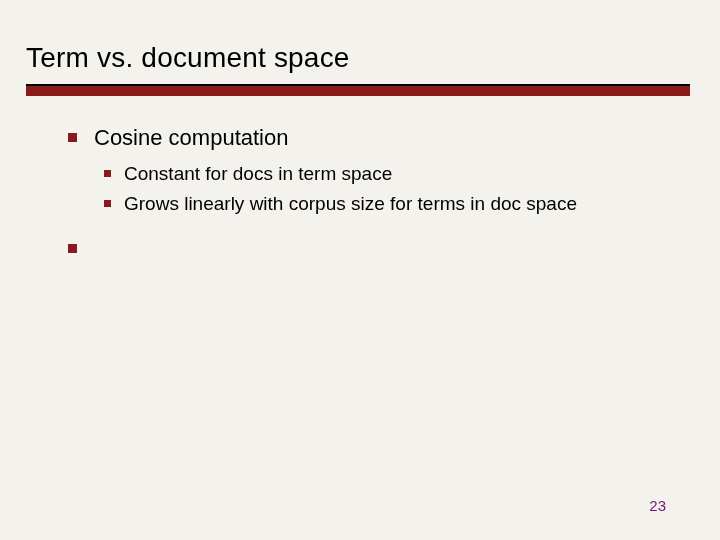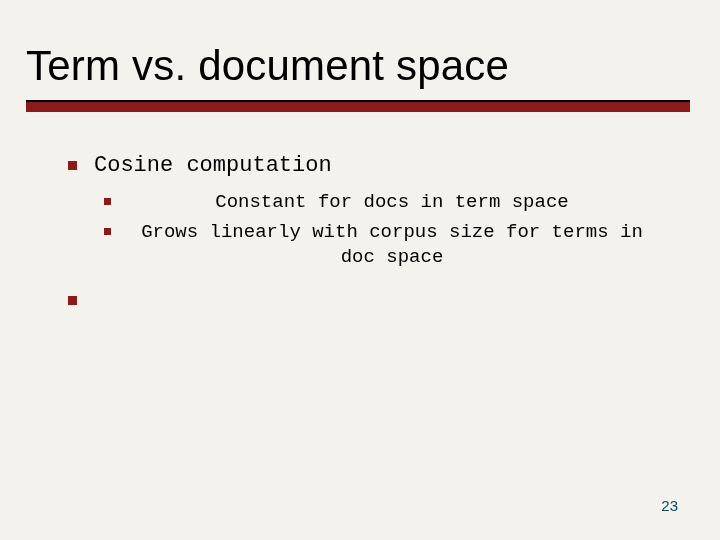--- a/index.html
+++ b/index.html
@@ -16,36 +16,35 @@
   .slide {
     width: 720px;
     height: 540px;
     position: relative;
     box-sizing: border-box;
   }
   .title-block {
     padding: 42px 0 0 26px;
   }
   .title {
-    font-size: 42px;
+    font-size: 28px;
     font-weight: 400;
     letter-spacing: 0.2px;
     margin: 0 0 10px 0;
   }
   .rule {
     height: 10px;
     background: #8b1a1a;
     border-top: 2px solid #000;
     margin: 0 30px 0 26px;
   }
   .content {
-    padding: 40px 60px 0 60px;
+    padding: 28px 60px 0 60px;
     font-size: 22px;
     line-height: 1.28;
-    font-family: Liberation Mono, monospace;
   }
   ul.level1 {
     list-style: none;
     padding: 0;
     margin: 0;
   }
   ul.level1 > li {
     position: relative;
     padding-left: 34px;
     margin-bottom: 18px;
@@ -62,37 +61,36 @@
   ul.level2 {
     list-style: none;
     padding: 0;
     margin: 10px 0 0 0;
     font-size: 19px;
   }
   ul.level2 > li {
     position: relative;
     padding-left: 30px;
     margin-bottom: 6px;
-    text-align: center;
   }
   ul.level2 > li::before {
     content: "";
     position: absolute;
     left: 10px;
     top: 8px;
     width: 7px;
     height: 7px;
     background: #8b1a1a;
   }
   .page-num {
     position: absolute;
-    right: 42px;
+    right: 54px;
     bottom: 26px;
     font-size: 15px;
-    color: #0c4a6e;
+    color: #701a75;
   }
 </style>
 </head>
 <body>
 
 <div class="slide">
 
   <div class="title-block">
     <h1 class="title">Term vs. document space</h1>
   </div>

